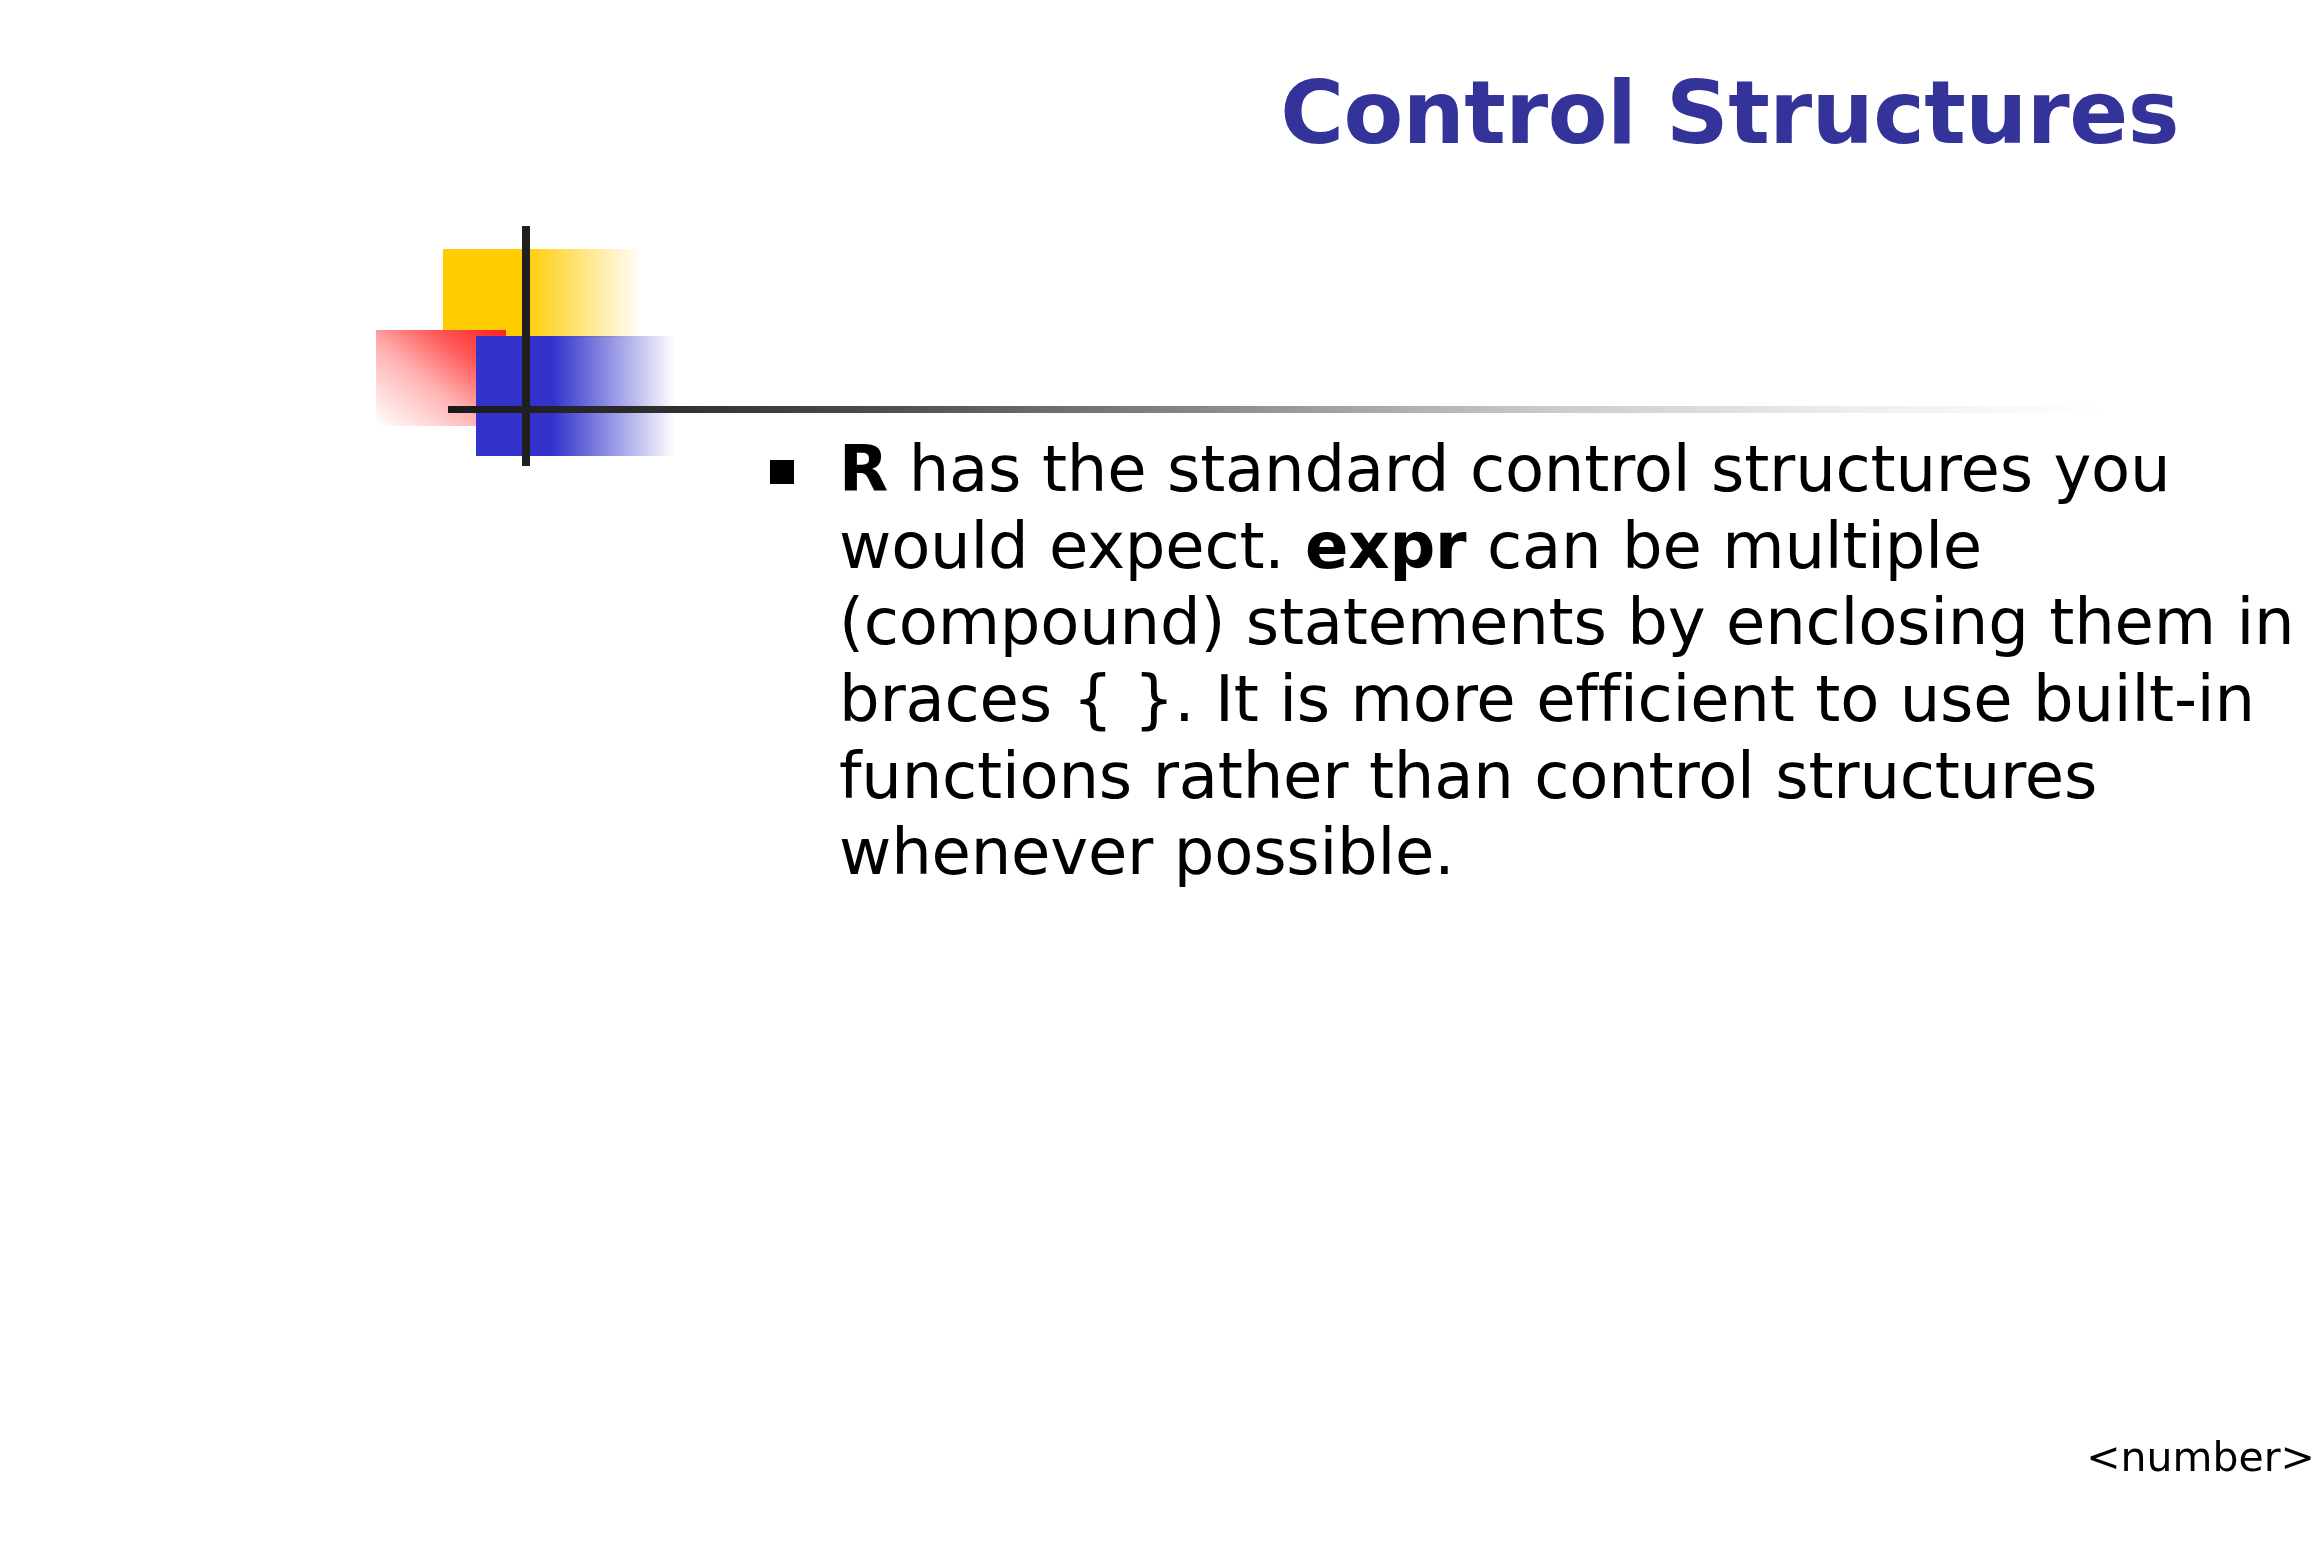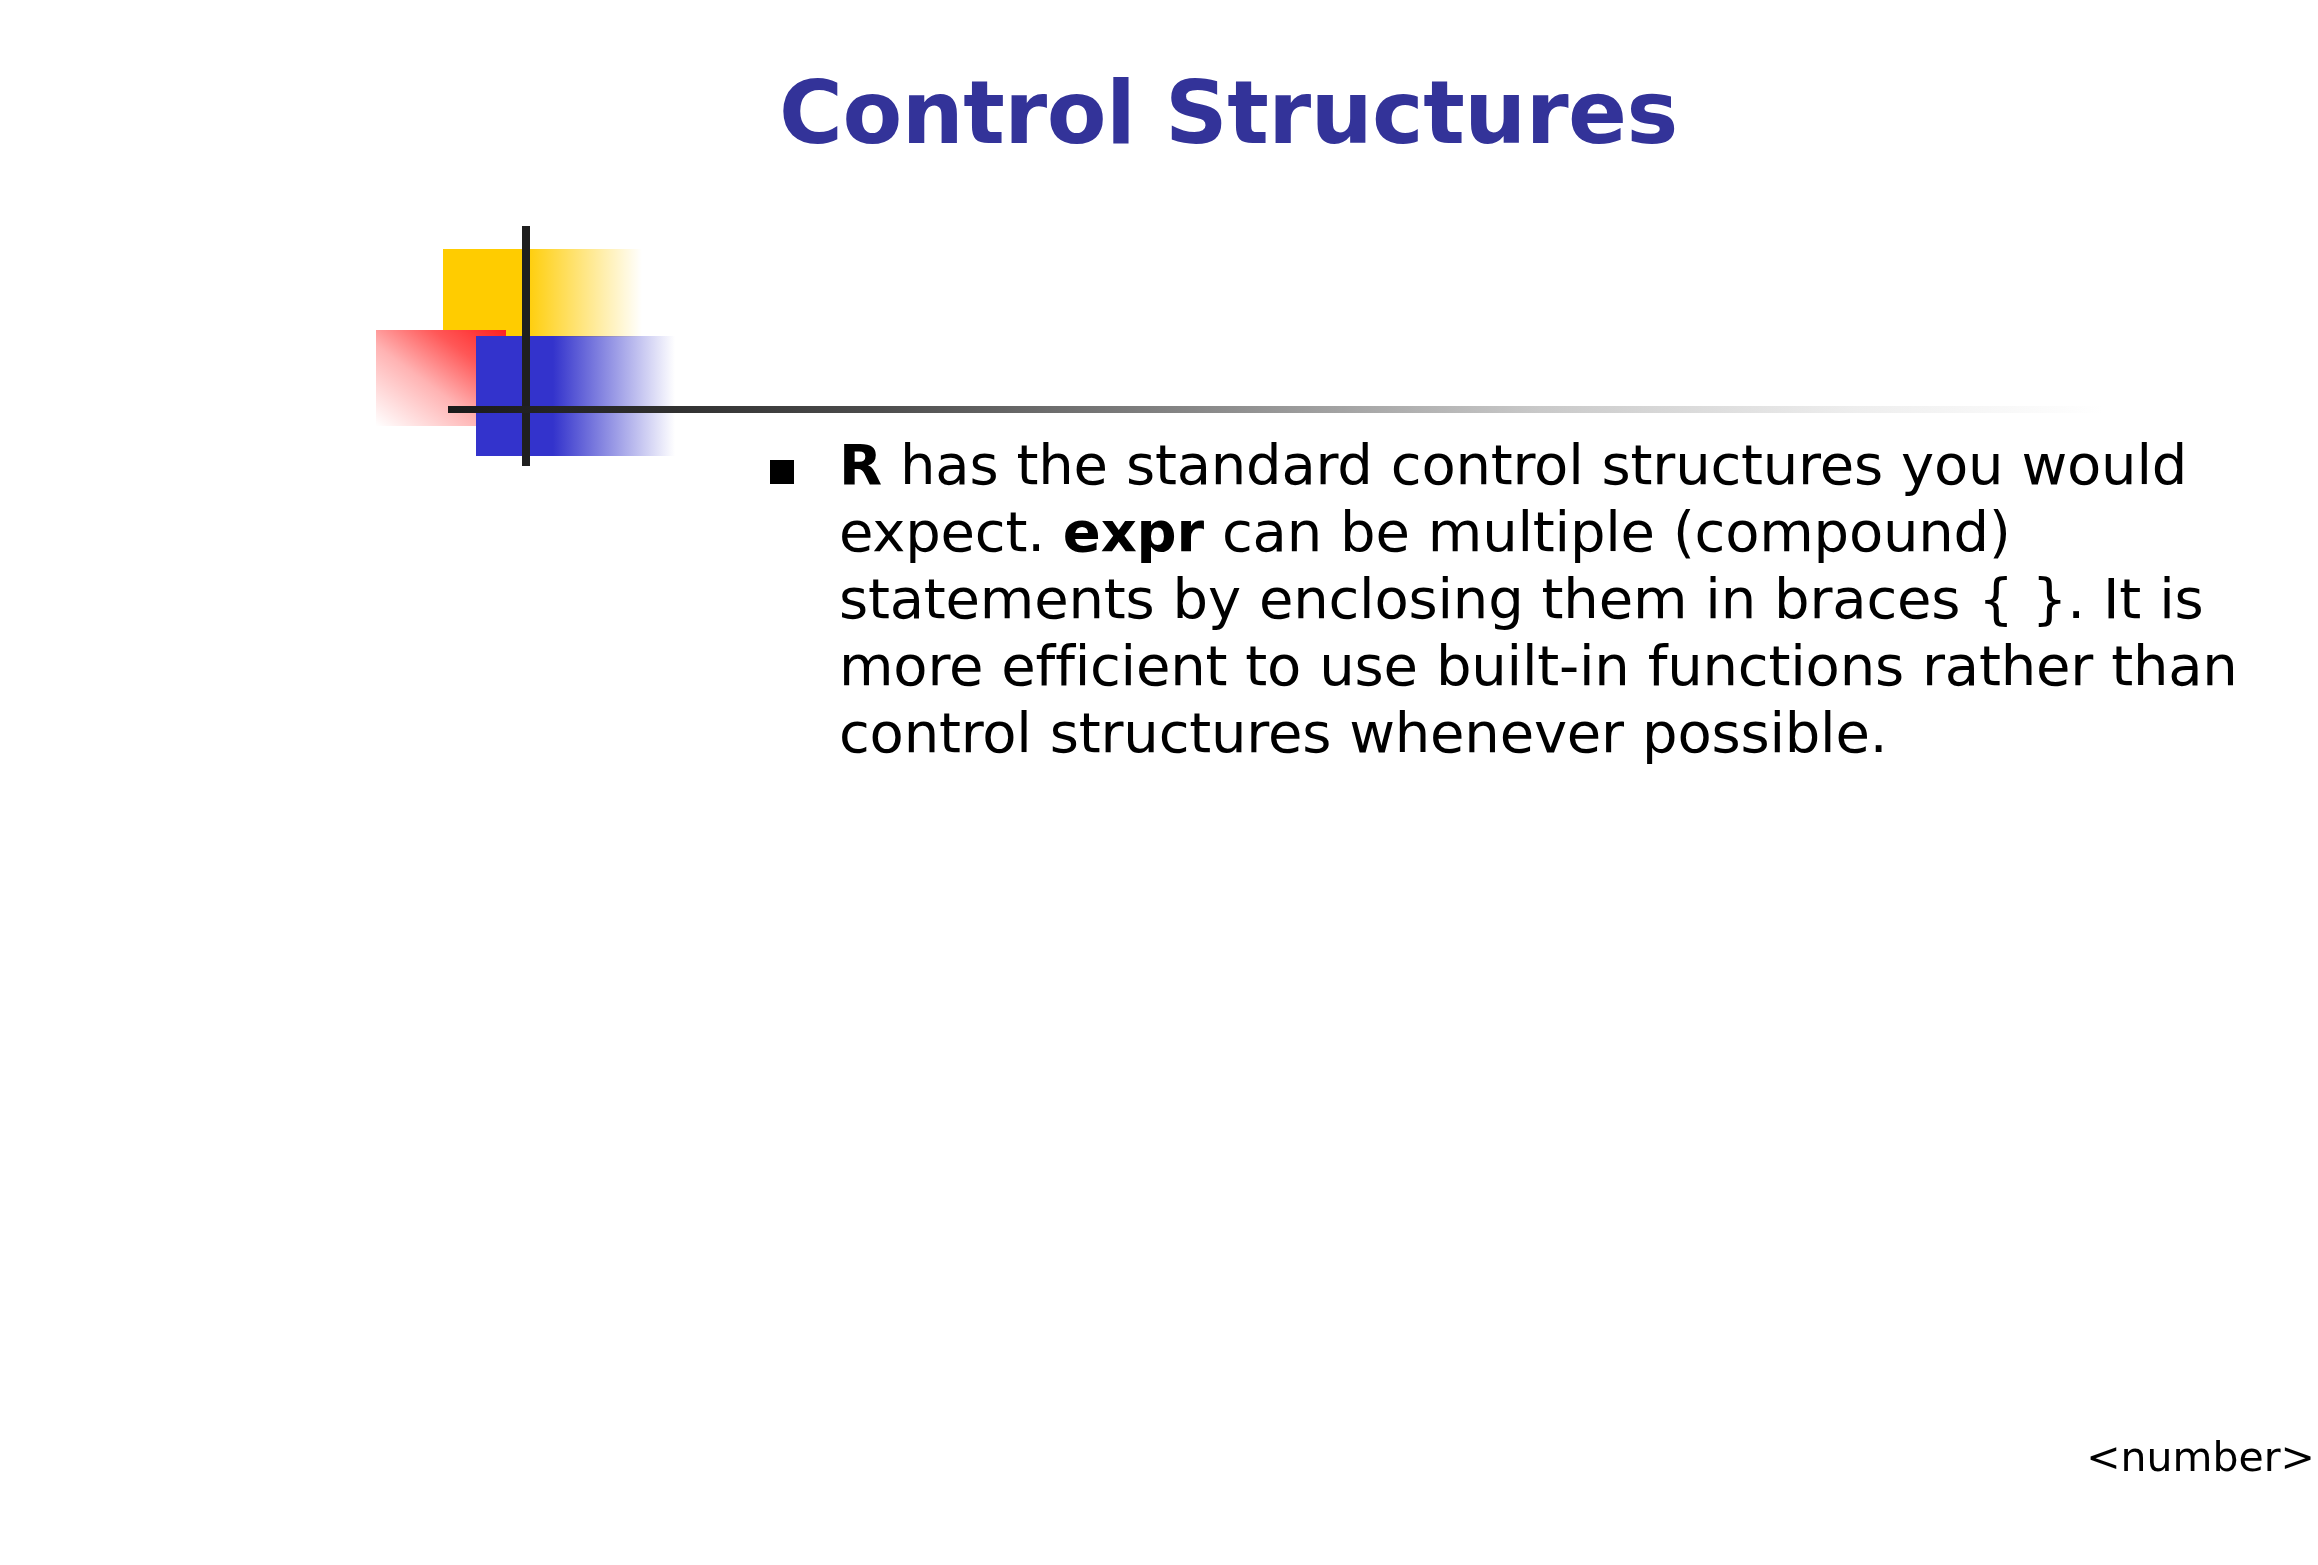--- a/index.html
+++ b/index.html
@@ -19,21 +19,21 @@
     background: #ffffff;
     overflow: hidden;
   }
 
   
   #slide-title {
     position: absolute;
     left: 278px;
     top: 65px;
     width: 1901px;
-    text-align: center;
+    text-align: right;
     font-family: "DejaVu Sans", sans-serif;
     font-weight: bold;
     font-size: 87px;
     line-height: 1.12;
     color: #333399;
     letter-spacing: -0.5px;
     white-space: nowrap;
   }
 
   
@@ -109,21 +109,21 @@
     flex: 0 0 auto;
     width: 24px;
     height: 24px;
     background: #000000;
     margin-top: 29px;
     margin-right: 45px;
   }
   .bullet-text {
     flex: 1 1 auto;
     font-family: "DejaVu Sans", sans-serif;
-    font-size: 56px;
+    font-size: 64px;
     line-height: 1.198;
     color: #000000;
     letter-spacing: -0.2px;
     word-spacing: 0.5px;
   }
   .bullet-text b {
     font-weight: bold;
   }
 
   

